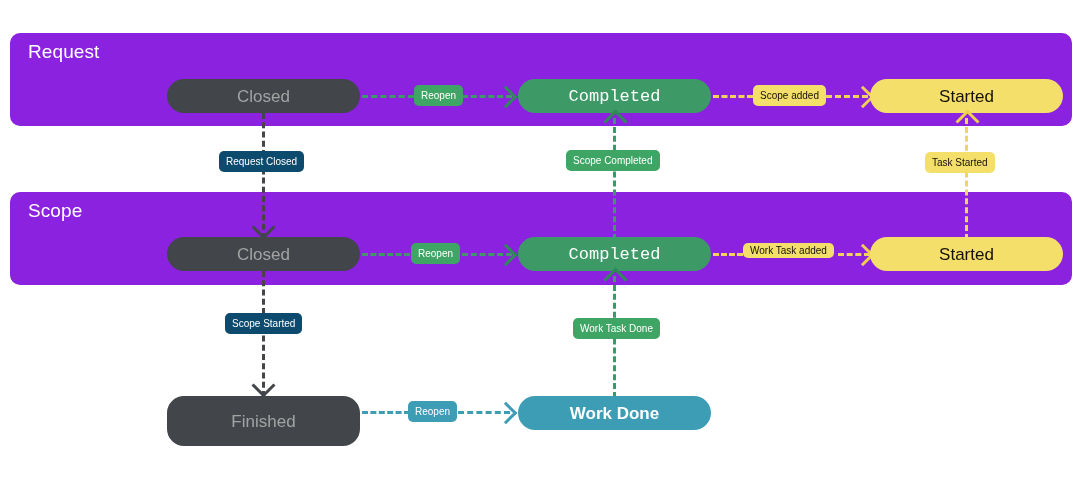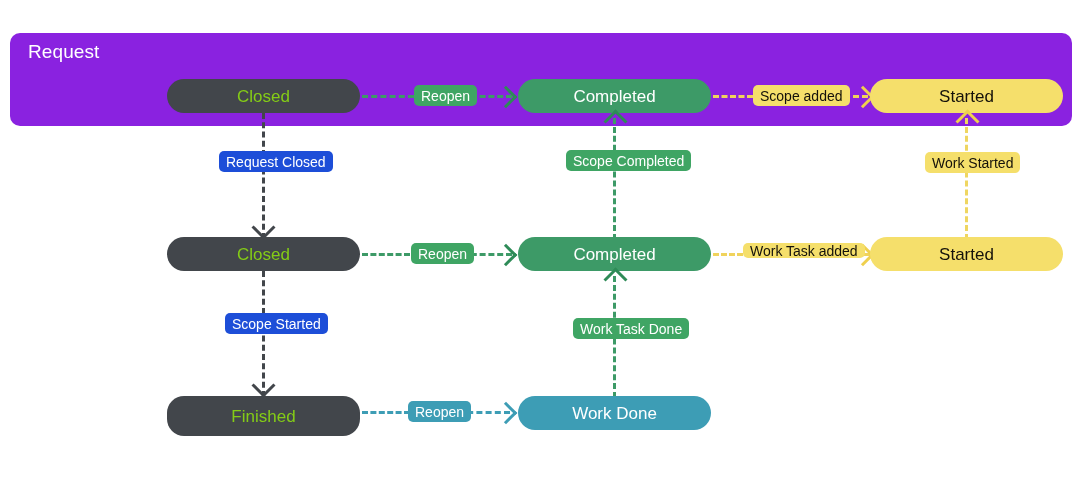--- a/index.html
+++ b/index.html
@@ -39,22 +39,22 @@
     box-sizing:border-box;
     border-radius:17px;
     display:flex;
     align-items:center;
     justify-content:center;
     font-size:17px;
     line-height:1;
     white-space:nowrap;
     z-index:6;
   }
-  .pill.dark  {background:#42464B; color:#84cc16;}
-  .pill.green {background:#3D9A67; color:#ffffff;}
+  .pill.dark  {background:#42464B; color:#a3a3a3;}
+  .pill.green {background:#3D9A67; color:#ffffff;font-family:Liberation Mono, monospace;}
   .pill.yellow{background:#F5DF6B; color:#14110a;}
   .pill.teal  {background:#3D9DB5; color:#ffffff;}
 
   
   .hconn{
     position:absolute;
     height:0;
     border-top-width:3px;
     border-top-style:dashed;
     z-index:4;
@@ -112,30 +112,30 @@
   .varrow-dn.dark{border-color:#42464B;}
 
   
   .badge{
     position:absolute;
     box-sizing:border-box;
     border-radius:5px;
     display:flex;
     align-items:center;
     justify-content:center;
-    font-size:14px;
+    font-size:10px;
     line-height:1;
     padding:0 7px;
     white-space:nowrap;
     z-index:8;
   }
   .badge.green {background:#3FA564; color:#ffffff;}
   .badge.teal  {background:#3D9DB5; color:#ffffff;}
   .badge.yellow{background:#F5DF6B; color:#14110a;}
-  .badge.dark  {background:#1d4ed8; color:#ffffff;}
+  .badge.dark  {background:#0c4a6e; color:#ffffff;}
 </style>
 </head>
 <body>
 
 <div id="canvas">
 
   <div class="lane" style="left:10px; top:33px; width:1062px; height:93px;">
     <div class="lane-title">Request</div>
   </div>
 
@@ -157,20 +157,23 @@
     <span>Started</span>
   </div>
 
   <div class="badge green" style="left:414px; top:85px; height:21px;">
     <span>Reopen</span>
   </div>
   <div class="badge yellow" style="left:753px; top:85px; height:21px;text-align:center;">
     <span>Scope added</span>
   </div>
 
+  <div class="lane" style="left:10px; top:192px; width:1062px; height:93px;">
+    <div class="lane-title">Scope</div>
+  </div>
 
   <div class="hconn green" style="left:362px; top:253px; width:48px;"></div>
   <div class="hconn green" style="left:462px; top:253px; width:50px;"></div>
   <div class="harrow green" style="left:498px; top:247px;"></div>
 
   <div class="hconn yellow" style="left:713px; top:253px; width:30px;"></div>
   <div class="hconn yellow" style="left:838px; top:253px; width:32px;"></div>
   <div class="harrow yellow" style="left:855px; top:247px;"></div>
 
   <div class="pill dark" style="left:167px; top:237px; width:193px; height:34px;">
@@ -188,24 +191,24 @@
   </div>
   <div class="badge yellow" style="left:743px; top:243px; height:15px;">
     <span>Work Task added</span>
   </div>
 
 
   <div class="hconn teal" style="left:362px; top:411px; width:48px;"></div>
   <div class="hconn teal" style="left:458px; top:411px; width:52px;"></div>
   <div class="harrow teal" style="left:498px; top:405px;"></div>
 
-  <div class="pill dark" style="left:167px; top:396px; width:193px; height:40px;">
+  <div class="pill dark" style="left:167px; top:396px; width:193px; height:50px;">
     <span>Finished</span>
   </div>
-  <div class="pill teal" style="left:518px; top:396px; width:193px; height:34px;">
+  <div class="pill teal" style="left:518px; top:396px; width:193px; height:34px;font-weight:bold;">
     <span>Work Done</span>
   </div>
 
   <div class="badge teal" style="left:408px; top:401px; height:21px;">
     <span>Reopen</span>
   </div>
 
   <div class="vconn dark" style="left:262px; top:113px; height:126px;"></div>
   <div class="varrow-dn dark" style="left:255px; top:219px;"></div>
   <div class="badge dark" style="left:219px; top:151px; height:21px;">
@@ -214,21 +217,21 @@
 
   <div class="vconn green" style="left:613px; top:118px; height:122px;"></div>
   <div class="varrow-up green" style="left:607px; top:113px;"></div>
   <div class="badge green" style="left:566px; top:150px; height:21px;">
     <span>Scope Completed</span>
   </div>
 
   <div class="vconn yellow" style="left:965px; top:118px; height:122px;"></div>
   <div class="varrow-up yellow" style="left:959px; top:113px;"></div>
   <div class="badge yellow" style="left:925px; top:152px; height:21px;">
-    <span>Work Started</span>
+    <span>Task Started</span>
   </div>
 
   <div class="vconn dark" style="left:262px; top:271px; height:126px;"></div>
   <div class="varrow-dn dark" style="left:255px; top:377px;"></div>
   <div class="badge dark" style="left:225px; top:313px; height:21px;">
     <span>Scope Started</span>
   </div>
 
   <div class="vconn green" style="left:613px; top:276px; height:122px;"></div>
   <div class="varrow-up green" style="left:607px; top:271px;"></div>

